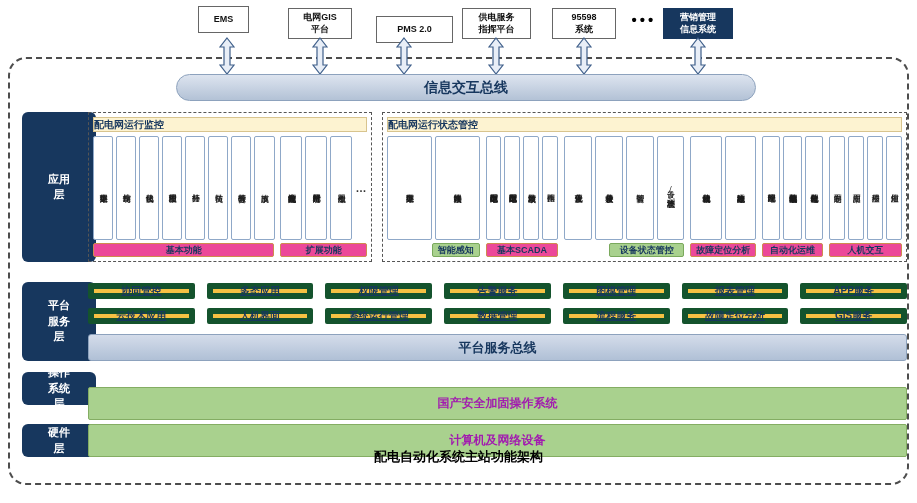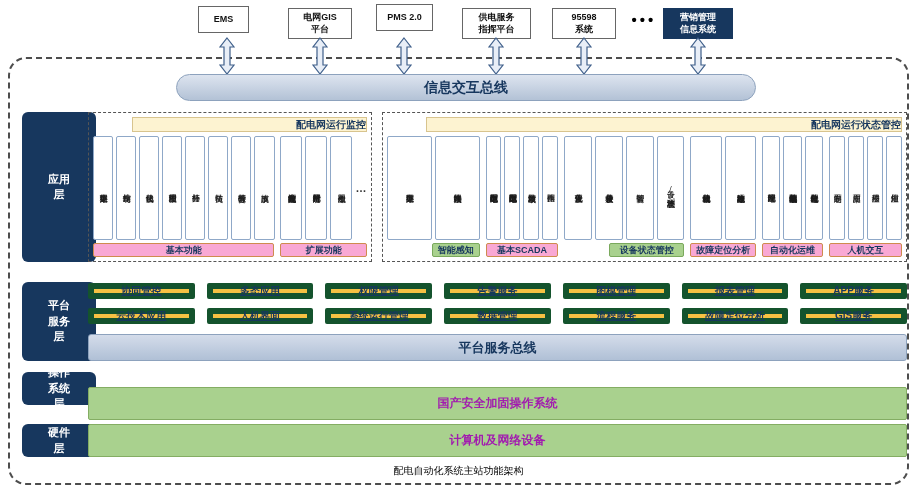--- a/index.html
+++ b/index.html
@@ -24,64 +24,64 @@
     background: linear-gradient(#dde4ef, #b3c2d6);
     display: flex; align-items: center; justify-content: center;
     font-size: 14px; font-weight: bold; color: #17375e; }
 
   .layer-label { position: absolute; left: 22px; width: 74px; background: #17375e; color: #fff;
     font-weight: bold; font-size: 11px; line-height: 1.4; border-radius: 6px;
     display: flex; align-items: center; justify-content: center; text-align: center; padding: 0 21px; }
 
   .panel { position: absolute; border: 1px dashed #555; padding: 4px; display: flex; flex-direction: column; }
   .panel-title { height: 15px; line-height: 13px; background: #fdf3d1; border: 1px solid #d8c48e;
-    font-size: 10px; font-weight: bold; color: #17375e; text-align: right; margin-bottom: 4px; flex: 0 0 auto; margin-left: 39px; }
+    font-size: 10px; font-weight: bold; color: #17375e; text-align: left; margin-bottom: 4px; flex: 0 0 auto; }
   .groups { flex: 1; display: flex; gap: 6px; min-height: 0; }
   .group { display: flex; flex-direction: column; min-width: 0; }
   .cols { flex: 1; display: flex; gap: 3px; min-height: 0; }
   .vcol { flex: 1; background: #fff; border: 1px solid #8fa8c8; border-radius: 2px;
     writing-mode: vertical-rl; text-orientation: upright; font-size: 8px; line-height: 1.15;
     color: #1b1b1b; display: flex; align-items: center; justify-content: center; padding: 2px 0; min-width: 0; }
   .vcol-ellipsis { flex: 0 0 12px; display: flex; align-items: center; justify-content: center;
     font-size: 11px; font-weight: bold; color: #333; }
   .gbar { flex: 0 0 14px; height: 14px; line-height: 12px; margin-top: 3px; text-align: center;
     font-size: 9px; font-weight: bold; color: #17375e; border-radius: 2px; }
-  .gbar.orange { background: #f9a8d4; border: 1px solid #cf8b4e; }
+  .gbar.orange { background: #ec4899; border: 1px solid #cf8b4e; }
   .gbar.green  { background: #a9d18e; border: 1px solid #7aa95c; margin-left: 45px; }
 
   .platform-grid { position: absolute; left: 88px; top: 283px; width: 819px;
     display: grid; grid-template-columns: repeat(7, 1fr); column-gap: 12px; row-gap: 9px; }
   .pcell { height: 16px; background: #f6c143; border: 6px solid #14532d; border-radius: 2px;
     display: flex; align-items: center; justify-content: center;
     font-size: 10px; font-weight: bold; color: #17375e; text-decoration: underline; }
 
   .platform-bus { position: absolute; left: 88px; top: 334px; width: 819px; height: 27px;
     border-radius: 3px; border: 1px solid #8da2bd; background: linear-gradient(#d4dcea, #b0c0d6);
     display: flex; align-items: center; justify-content: center;
     font-size: 13px; font-weight: bold; color: #17375e; }
 
   .big-green { position: absolute; left: 88px; width: 819px; height: 33px;
     background: #a9d18e; border: 1px solid #84ad63; border-radius: 2px;
     display: flex; align-items: center; justify-content: center;
     font-size: 12px; font-weight: bold; color: #a21caf; }
 
-  .caption { position: absolute; left: 0; top: 464px; width: 100%; text-align: center;
-    font-size: 10px; font-weight: normal; color: #000; }
+  .caption { position: absolute; left: 0; top: 448px; width: 100%; text-align: center;
+    font-size: 13px; font-weight: bold; color: #000; }
 </style>
 </head>
 <body>
 
 <div class="stage">
 
   <div class="outer-border"></div>
 
   <div class="ext-box" style="left:198px;top:6px;width:51px;height:27px">EMS</div>
   <div class="ext-box" style="left:288px;top:8px;width:64px;height:31px">电网GIS
 平台</div>
-  <div class="ext-box" style="left:376px;top:4px;width:57px;height:27px">PMS 2.0</div>
+  <div class="ext-box" style="left:376px;top:16px;width:77px;height:27px">PMS 2.0</div>
   <div class="ext-box" style="left:462px;top:8px;width:69px;height:31px">供电服务
 指挥平台</div>
   <div class="ext-box" style="left:552px;top:8px;width:64px;height:31px">95598
 系统</div>
   <div class="top-dots">•••</div>
   <div class="ext-box dark" style="left:663px;top:8px;width:70px;height:31px">营销管理
 信息系统</div>
 
   <svg class="varrow" style="left:219px" width="16" height="38" viewBox="0 0 16 38">
       <polygon points="8,1 15,10 11,10 11,28 15,28 8,37 1,28 5,28 5,10 1,10" fill="#e8eef7" stroke="#3f5f8a" stroke-width="1.2"></polygon>

